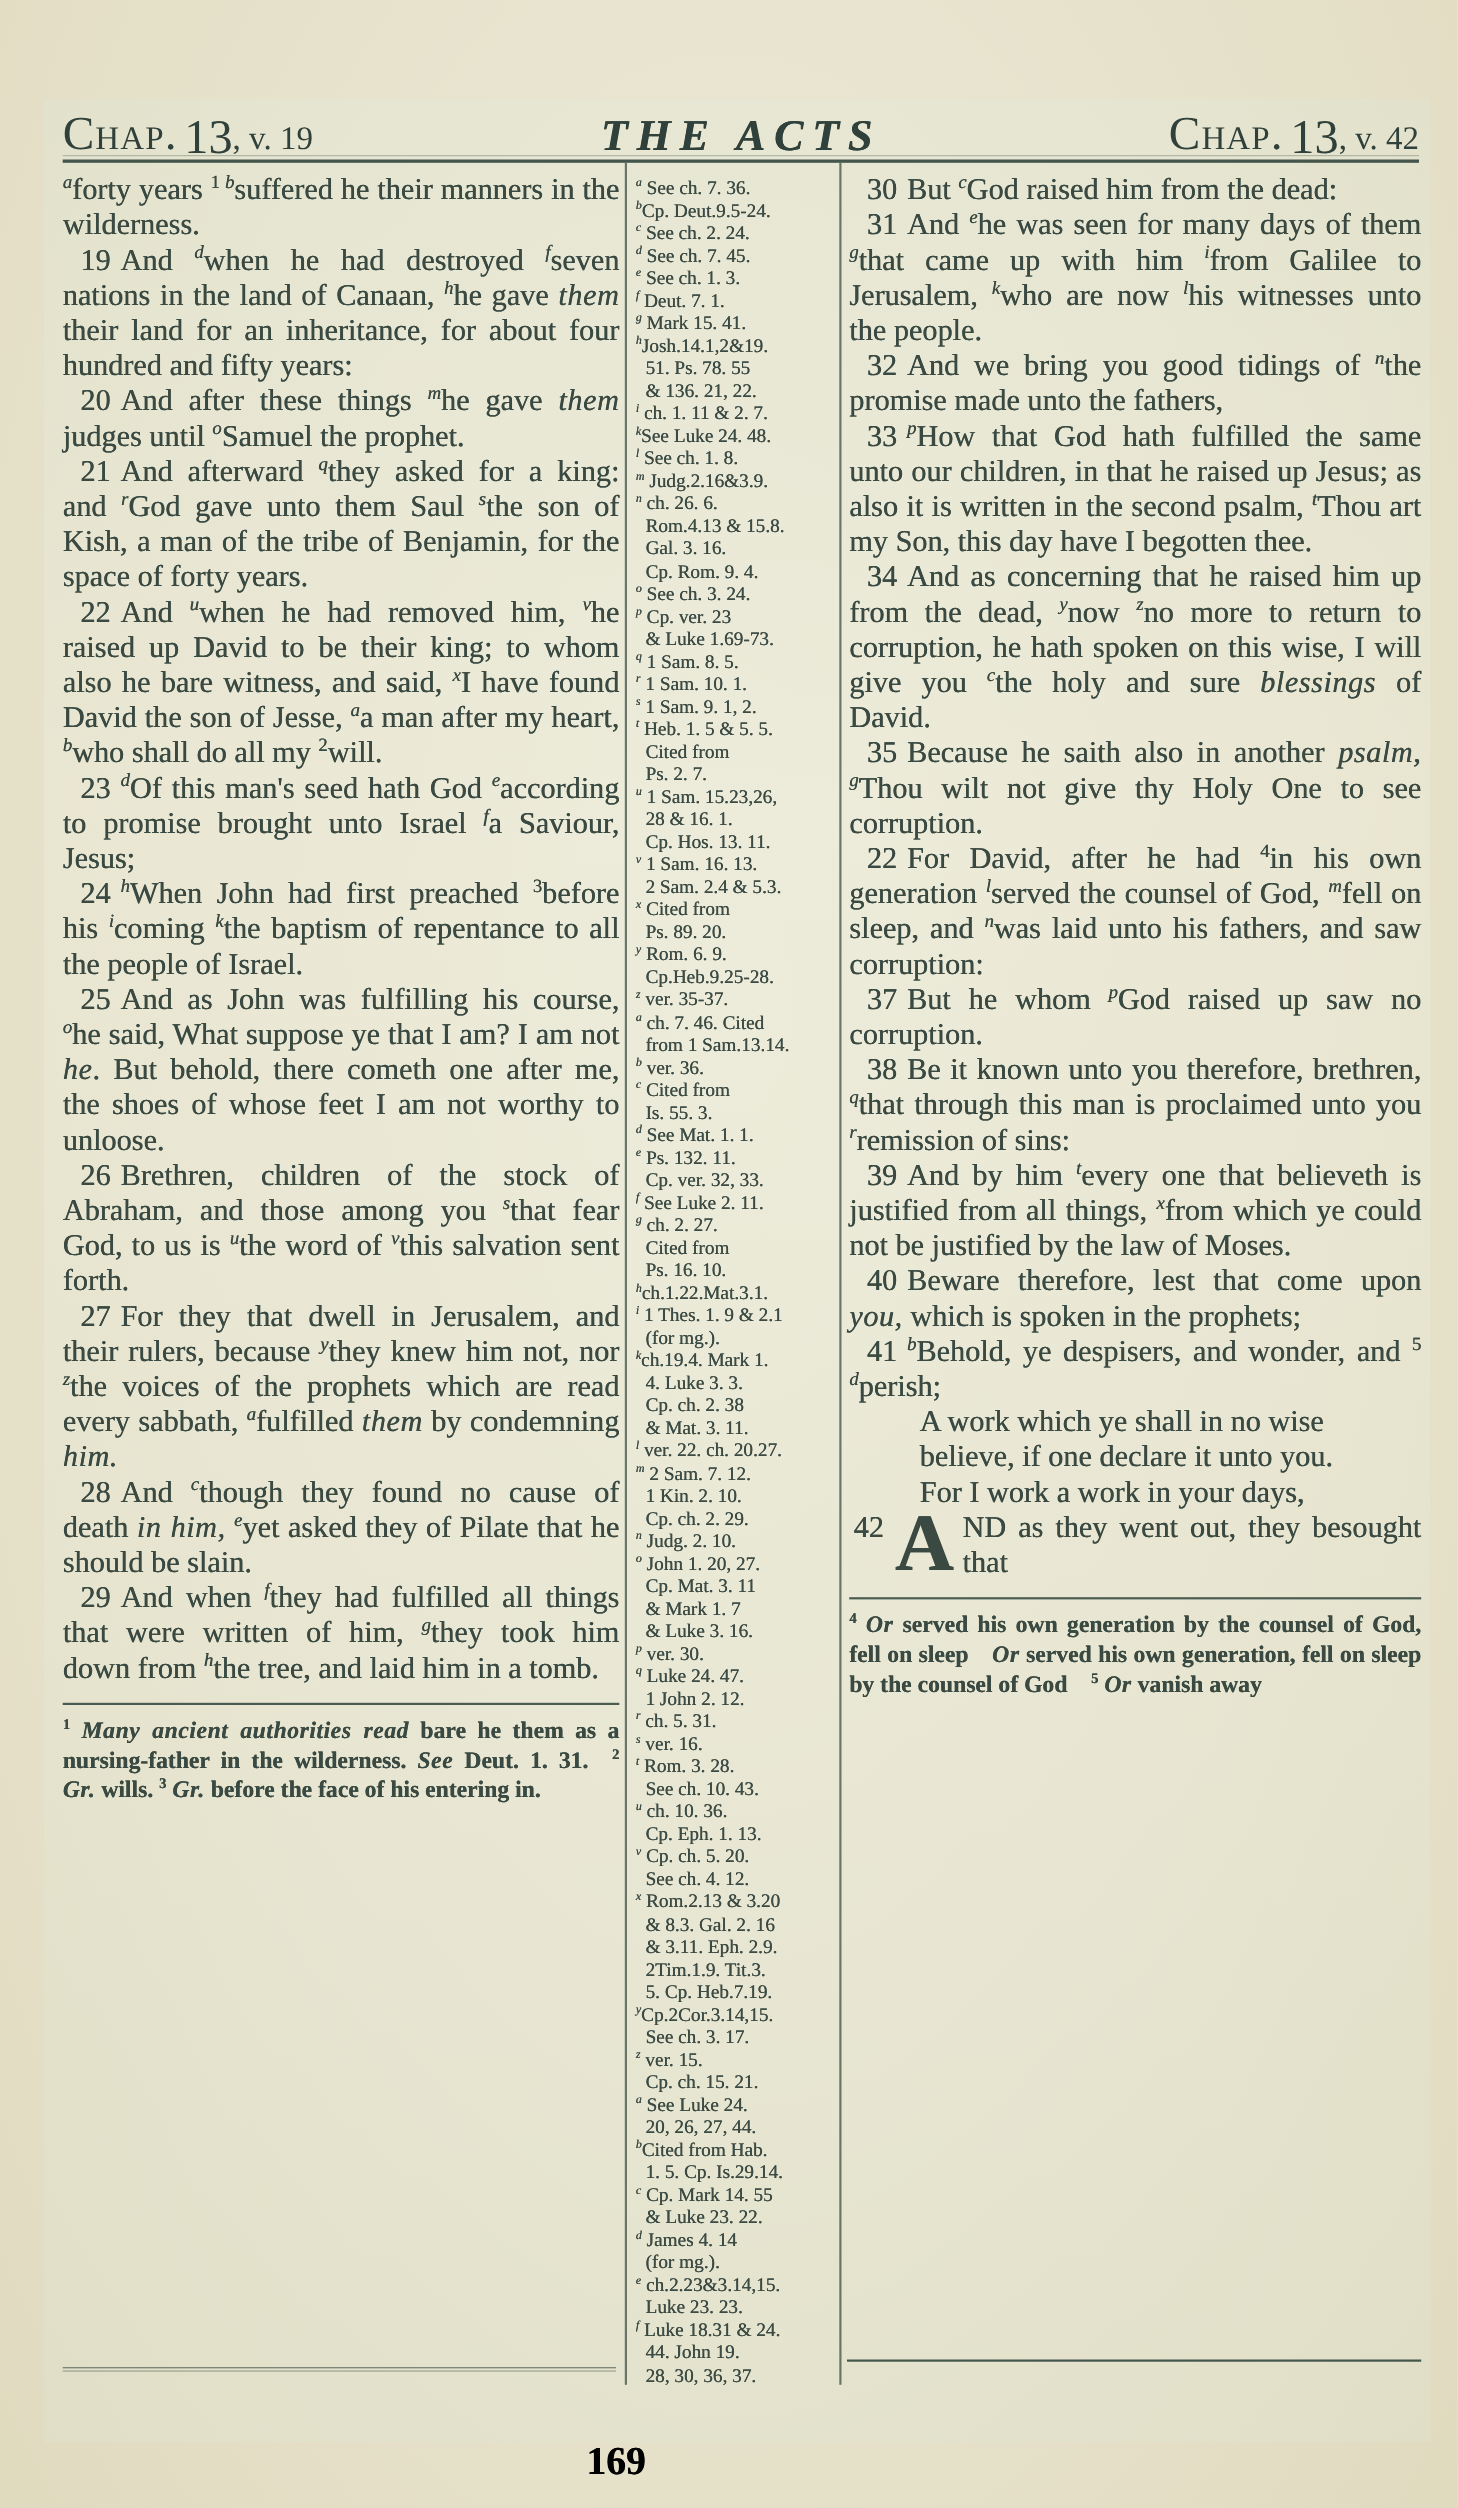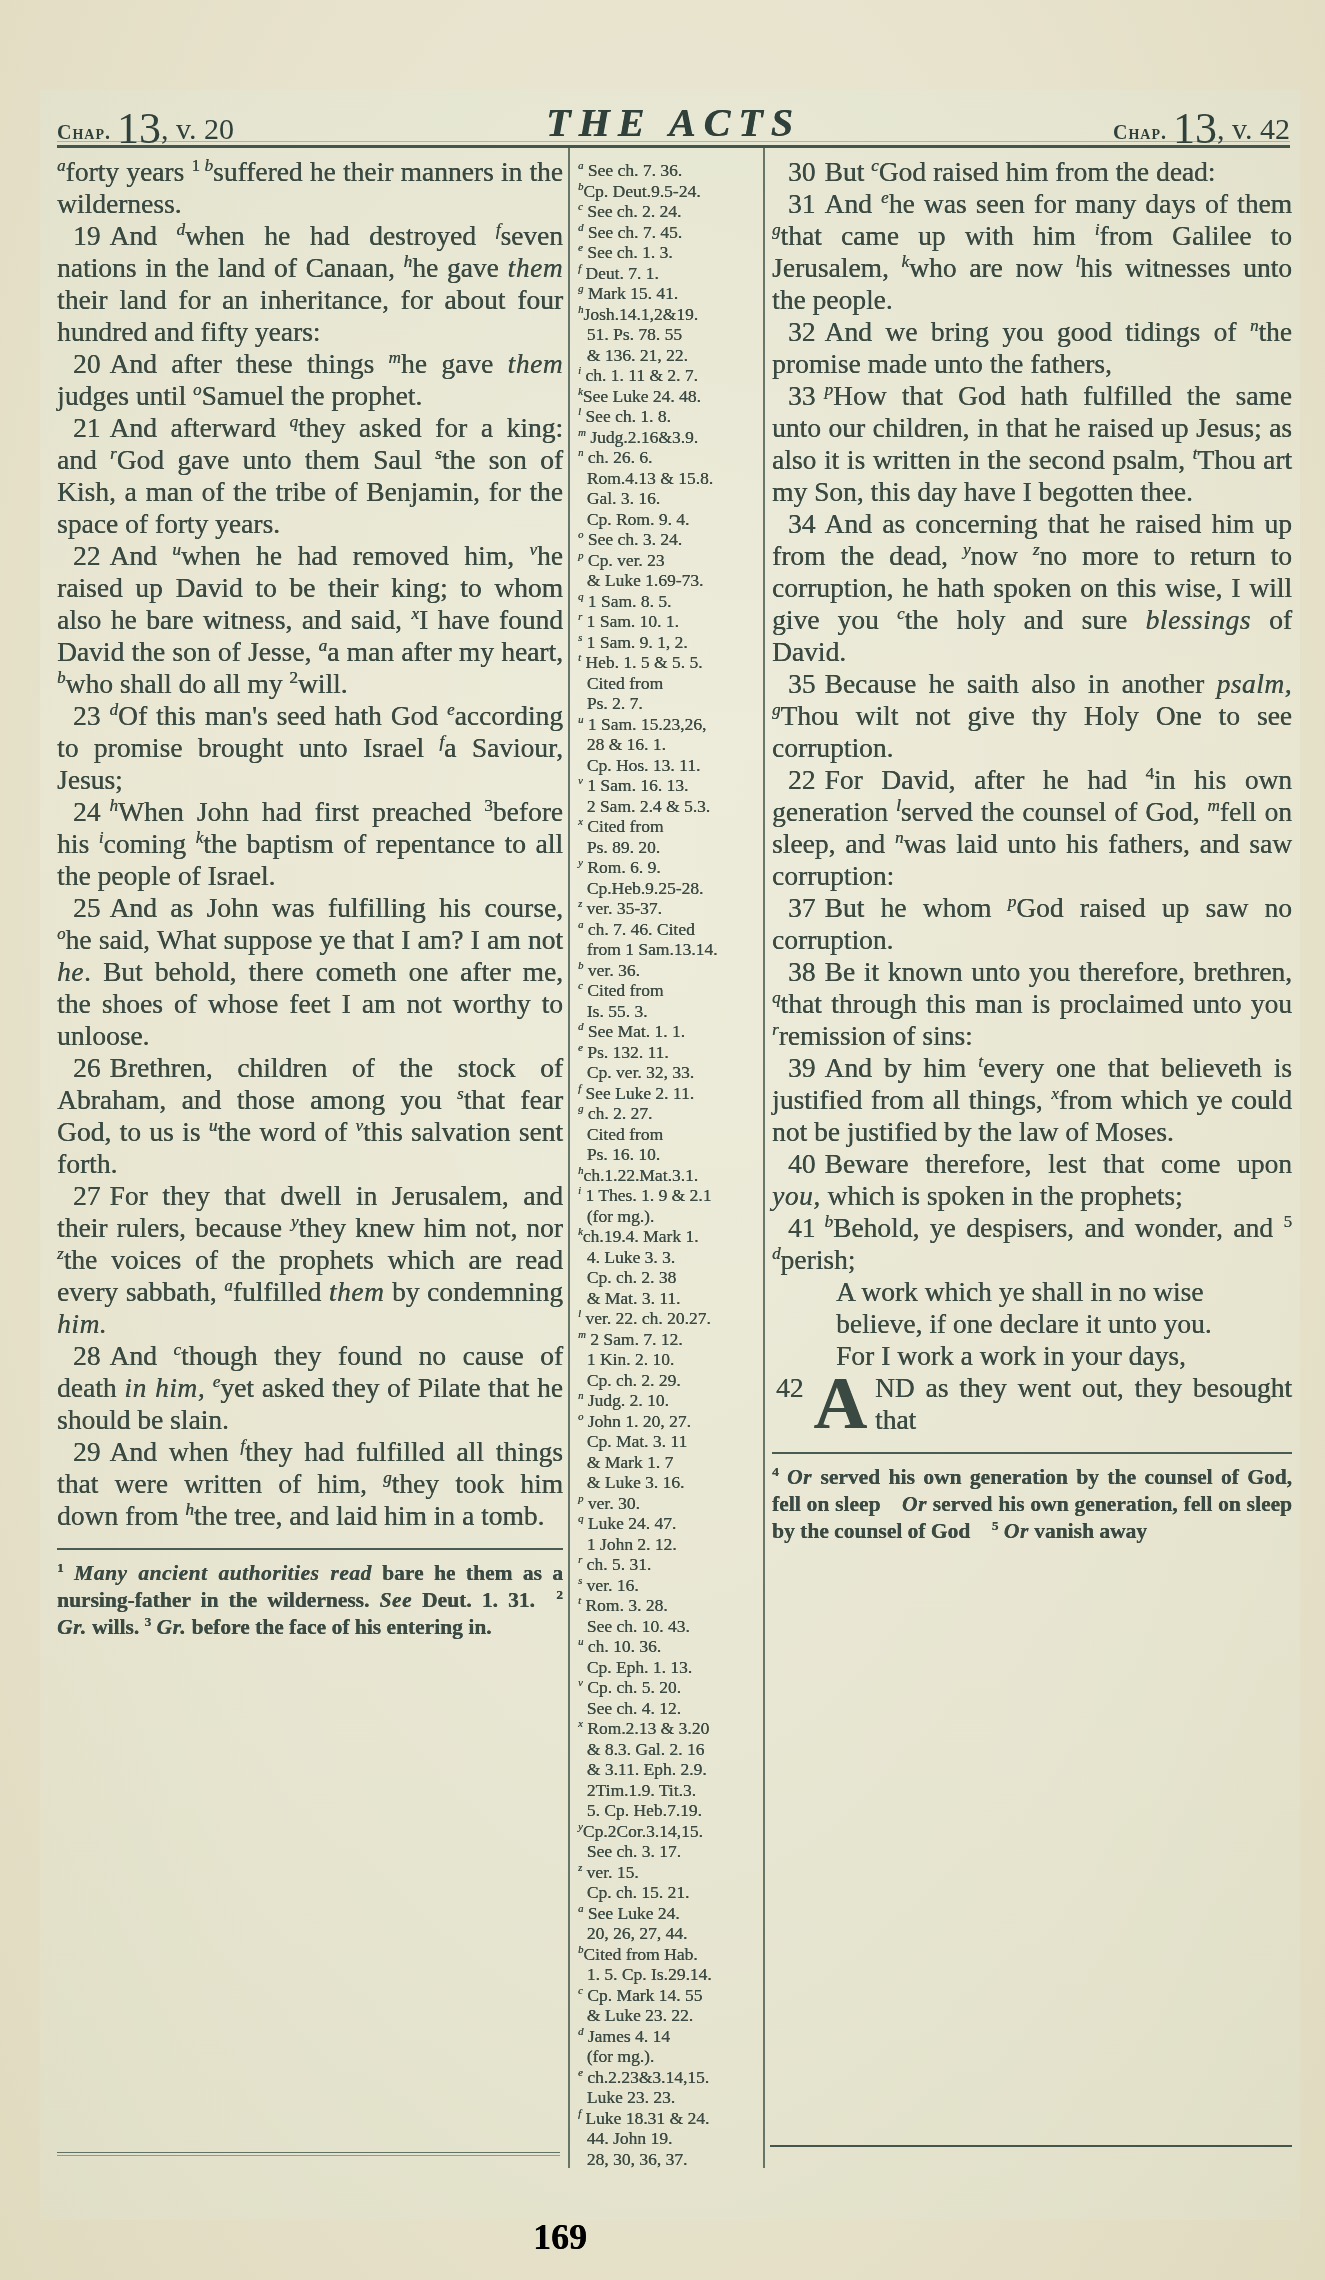--- a/index.html
+++ b/index.html
@@ -14,21 +14,21 @@
     content:"";position:absolute;left:40px;top:90px;right:25px;bottom:60px;
     background:linear-gradient(180deg, rgba(222,236,222,.25), rgba(238,240,224,.35) 30%, rgba(222,232,214,.25));
     pointer-events:none;
   }
 
   
   .hdr{position:absolute;top:96px;left:57px;right:35px;height:50px;color:#30403a;}
   .hdr-left{position:absolute;left:0;bottom:0;}
   .hdr-right{position:absolute;right:0;bottom:0;}
   .hdr-center{position:absolute;left:0;right:0;bottom:0;text-align:center;}
-  .sc{font-variant:small-caps;font-size:20px;letter-spacing:1px;font-weight:bold;}
+  .sc{font-variant:small-caps;font-size:43px;letter-spacing:1px;}
   .chnum{font-size:44px;line-height:30px;vertical-align:-4px;margin-left:6px;}
   .vref{font-size:30px;}
   .hdr-title{font-size:40px;font-weight:bold;letter-spacing:8px;text-shadow:.4px 0 0 currentColor;font-style:italic;}
 
   .rule-a{position:absolute;left:57px;right:35px;top:141px;height:1px;background:rgba(70,90,80,.35);}
   .rule-b{position:absolute;left:57px;right:35px;top:145px;height:3px;background:#44564c;}
 
   .vrule{position:absolute;top:148px;width:2px;height:2020px;background:rgba(62,80,70,.75);}
   .vrule.v1{left:568px;}
   .vrule.v2{left:763px;}
@@ -70,21 +70,21 @@
                font-size:21.5px;line-height:26px;text-shadow:.2px 0 0 currentColor;}
   .pagenum{position:absolute;left:430px;width:260px;top:2216px;text-align:center;
            font-size:36px;font-weight:bold;color:#000000;text-shadow:.3px 0 0 currentColor;}
 </style>
 </head>
 <body>
 
 <div class="page">
 
   <div class="hdr">
-    <div class="hdr-left"><span class="sc">Chap.</span><span class="chnum">13</span><span class="vref">, v. 20</span></div>
+    <div class="hdr-left"><span class="sc">Chap.</span><span class="chnum">13</span><span class="vref">, v. 19</span></div>
     <div class="hdr-center"><span class="hdr-title">THE ACTS</span></div>
     <div class="hdr-right"><span class="sc">Chap.</span><span class="chnum">13</span><span class="vref">, v. 42</span></div>
   </div>
 
   <div class="rule-a"></div>
   <div class="rule-b"></div>
 
   <div class="vrule v1"></div>
   <div class="vrule v2"></div>
 

